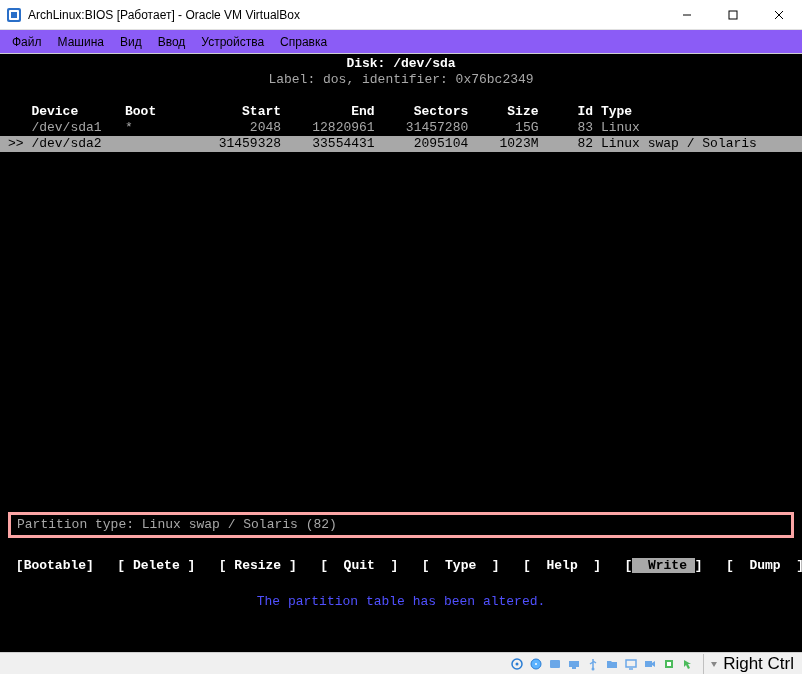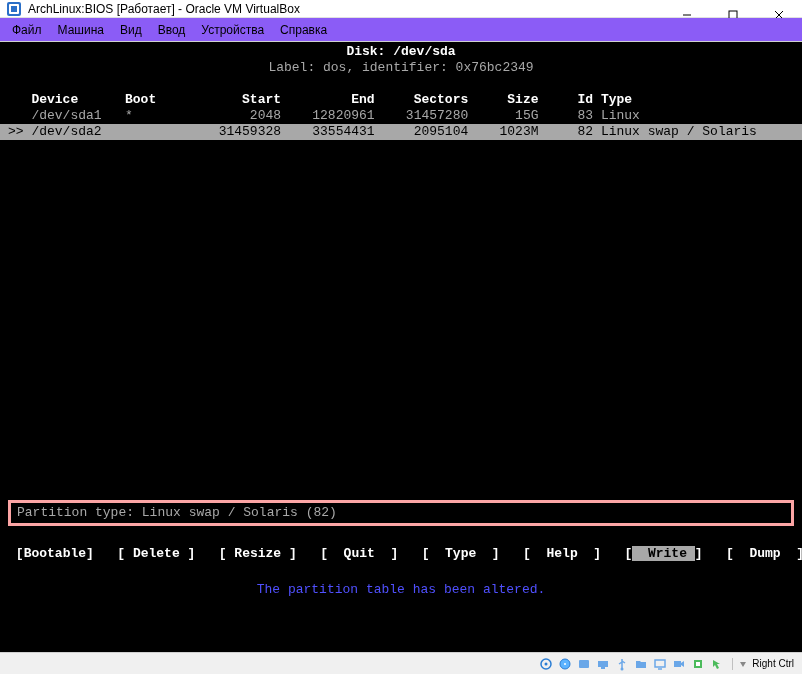--- a/index.html
+++ b/index.html
@@ -1,18 +1,18 @@
 <!DOCTYPE html>
 <html><head>
 <meta charset="utf-8">
 <style>
   * { margin: 0; padding: 0; box-sizing: border-box; }
   body { font-family: "Segoe UI", Tahoma, sans-serif; background: #fff; width: 802px; height: 674px; overflow: hidden; display: flex; flex-direction: column; }
   
-  .titlebar { height: 18px; background: #fff; display: flex; align-items: center; padding: 0 0 0 6px; border-bottom: 1px solid #e0e0e0; }
+  .titlebar { height: 30px; background: #fff; display: flex; align-items: center; padding: 0 0 0 6px; border-bottom: 1px solid #e0e0e0; }
   .titlebar .vb-icon { width: 16px; height: 16px; margin-right: 6px; display: inline-flex; align-items: center; justify-content: center; }
   .titlebar .title-text { flex: 1; font-size: 12px; color: #000; }
   .win-controls { display: flex; height: 100%; }
   .win-btn { width: 46px; height: 30px; display: flex; align-items: center; justify-content: center; font-size: 10px; cursor: default; }
   
   .menubar { height: 24px; background: #8b5cf6; display: flex; align-items: center; padding: 0 4px; font-size: 12px; border-bottom: 1px solid #d0d0d0; }
   .menu-item { padding: 2px 8px; cursor: default; }
   
   .terminal { flex: 1; background: #000; color: #a8a8a8; font-family: "Courier New", monospace; font-size: 13px; line-height: 16px; padding: 2px 0; position: relative; overflow: hidden; }
   .term-line { white-space: pre; padding: 0 8px; }
@@ -26,21 +26,21 @@
   .info-box { margin: 0 8px; border: 3px solid #fca5a5; padding: 2px 6px; }
   
   .action-row { padding: 4px 8px; white-space: pre; color: #fff; font-weight: bold; }
   .action-btn { font-weight: bold; color: #fff; text-align: right; }
   .action-btn .bracket { color: #fff; }
   .action-btn.sel { background: #a8a8a8; color: #000; }
   .action-btn.sel .bracket { background: #000; color: #fff; }
   
   .statusbar { height: 22px; background: #f0f0f0; border-top: 1px solid #d0d0d0; display: flex; align-items: center; justify-content: flex-end; padding: 0 4px; gap: 3px; }
   .status-icon { width: 16px; height: 16px; display: inline-flex; align-items: center; justify-content: center; font-size: 11px; }
-  .host-key { font-size: 10px; padding: 0 4px; border-left: 1px solid #c0c0c0; margin-left: 4px; display: flex; align-items: center; gap: 3px; }
+  .host-key { font-size: 17px; padding: 0 4px; border-left: 1px solid #c0c0c0; margin-left: 4px; display: flex; align-items: center; gap: 3px; }
   
   .spacer-fill { height: 360px; }
 </style>
 </head>
 <body>
 
 <div class="titlebar">
   <span class="vb-icon">
     <svg width="16" height="16" viewBox="0 0 16 16">
         <rect x="1" y="1" width="14" height="14" fill="#2a6fc8" rx="2"></rect>

